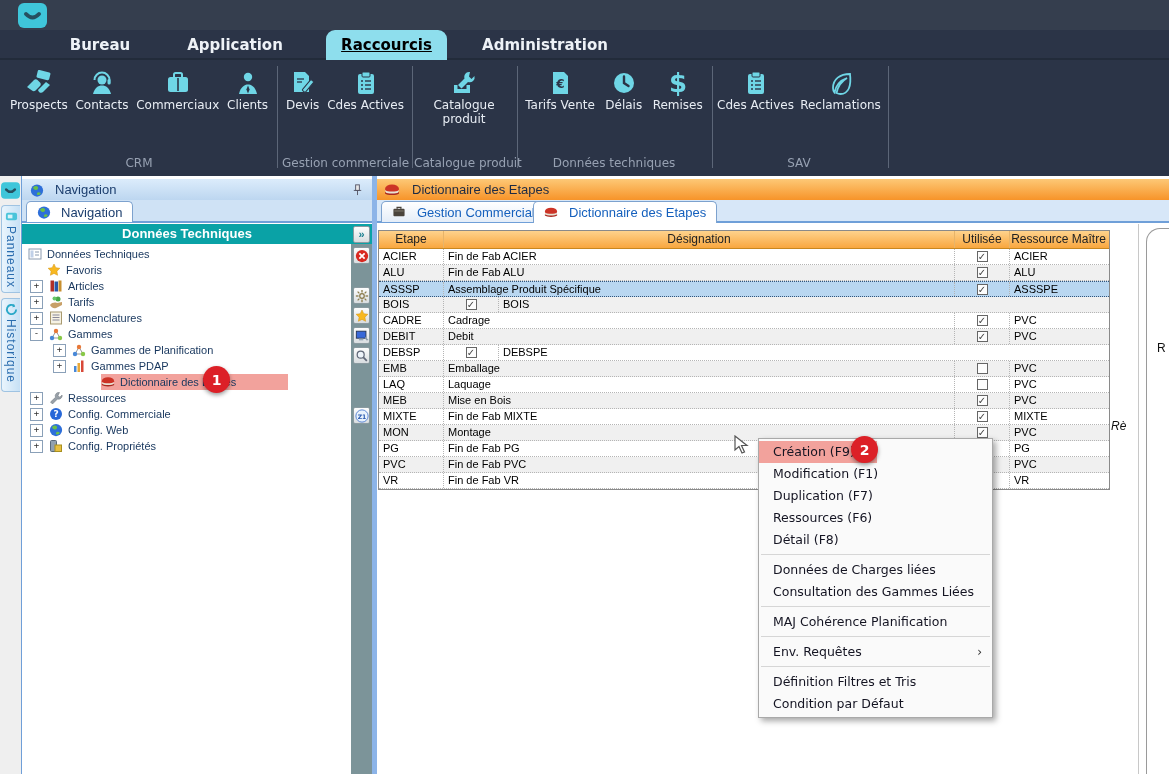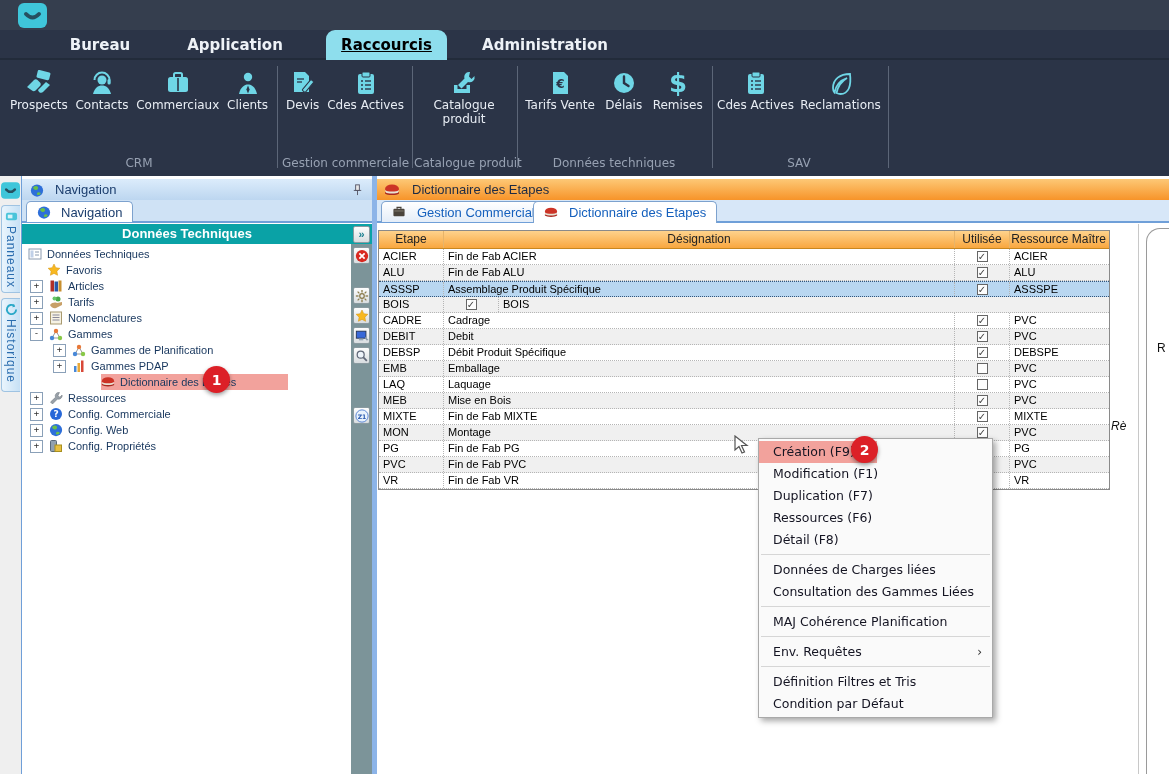--- a/index.html
+++ b/index.html
@@ -639,21 +639,20 @@
         <div class="grid-row even">
           <div class="g-cell" style="width: 65px;">DEBIT</div>
           <div class="g-cell" style="width: 511px;">Debit</div>
           <div class="g-cell g-check" style="width: 55px;">
             <span class="cb">✓</span>
           </div>
           <div class="g-cell" style="width: 97px;">PVC</div>
         </div>
         <div class="grid-row">
           <div class="g-cell" style="width: 65px;">DEBSP</div>
-          <div class="g-cell" style="width: 511px;">Débit Produit Spécifique</div>
           <div class="g-cell g-check" style="width: 55px;">
             <span class="cb">✓</span>
           </div>
           <div class="g-cell" style="width: 97px;">DEBSPE</div>
         </div>
         <div class="grid-row even">
           <div class="g-cell" style="width: 65px;">EMB</div>
           <div class="g-cell" style="width: 511px;">Emballage</div>
           <div class="g-cell g-check" style="width: 55px;">
             <span class="cb"></span>

